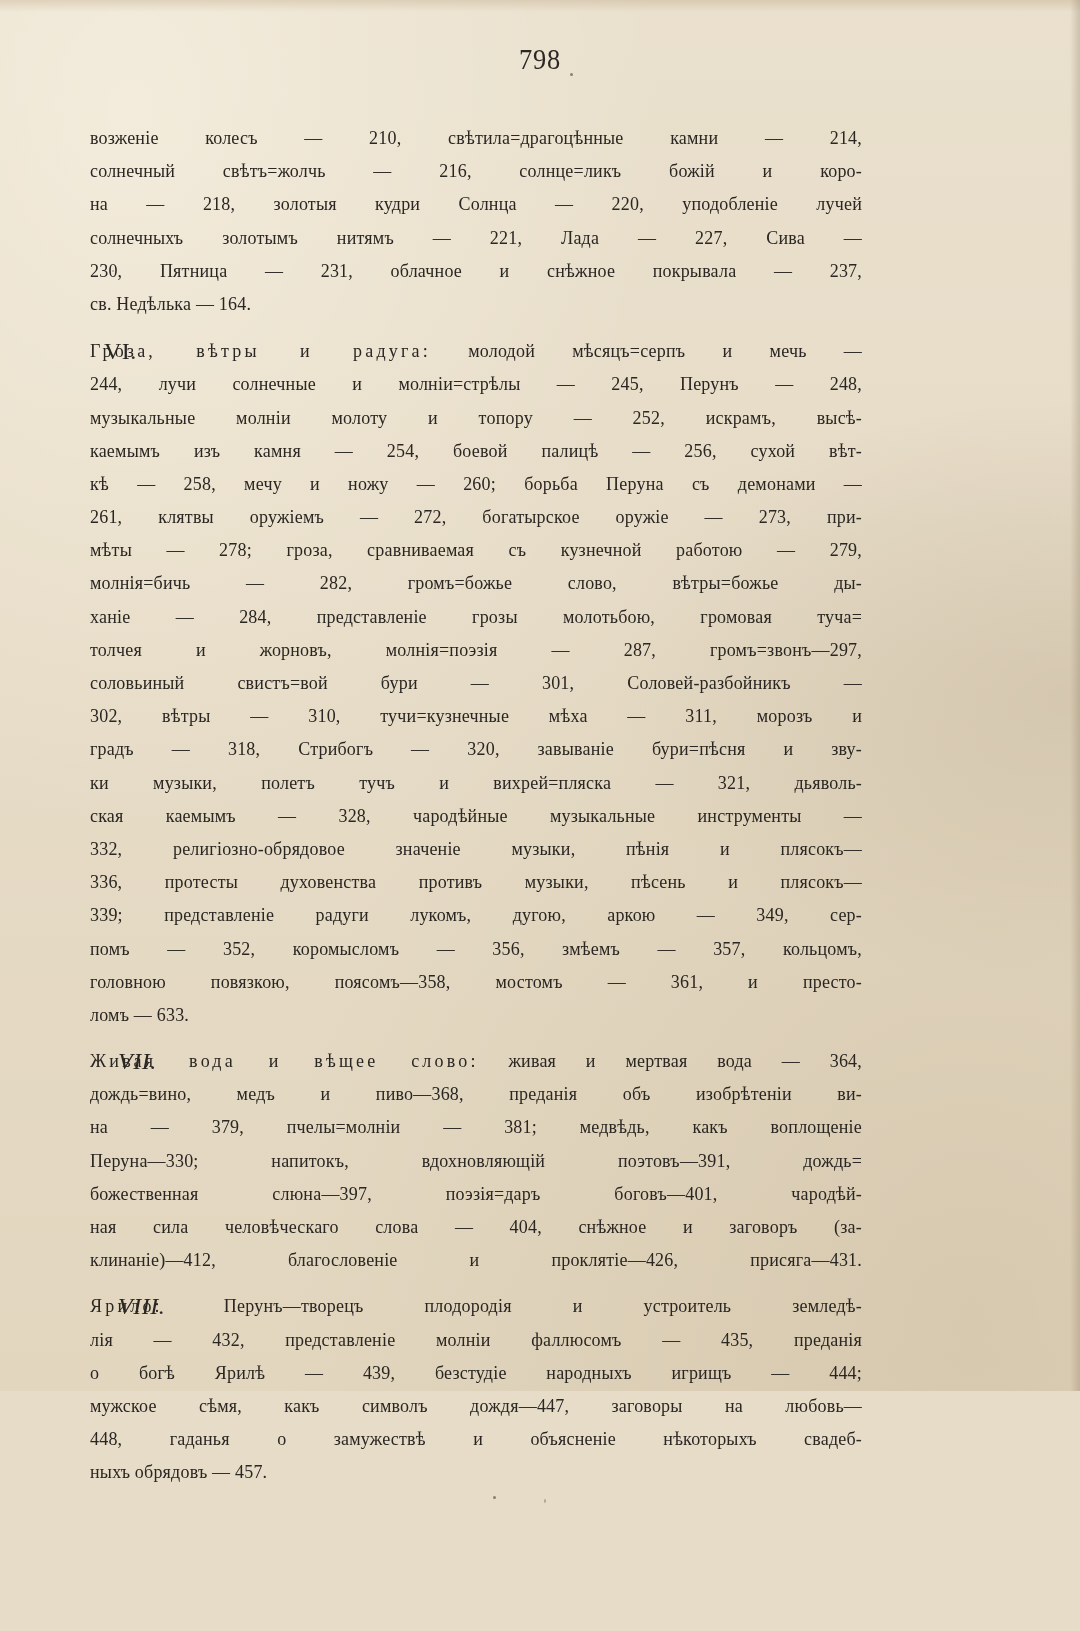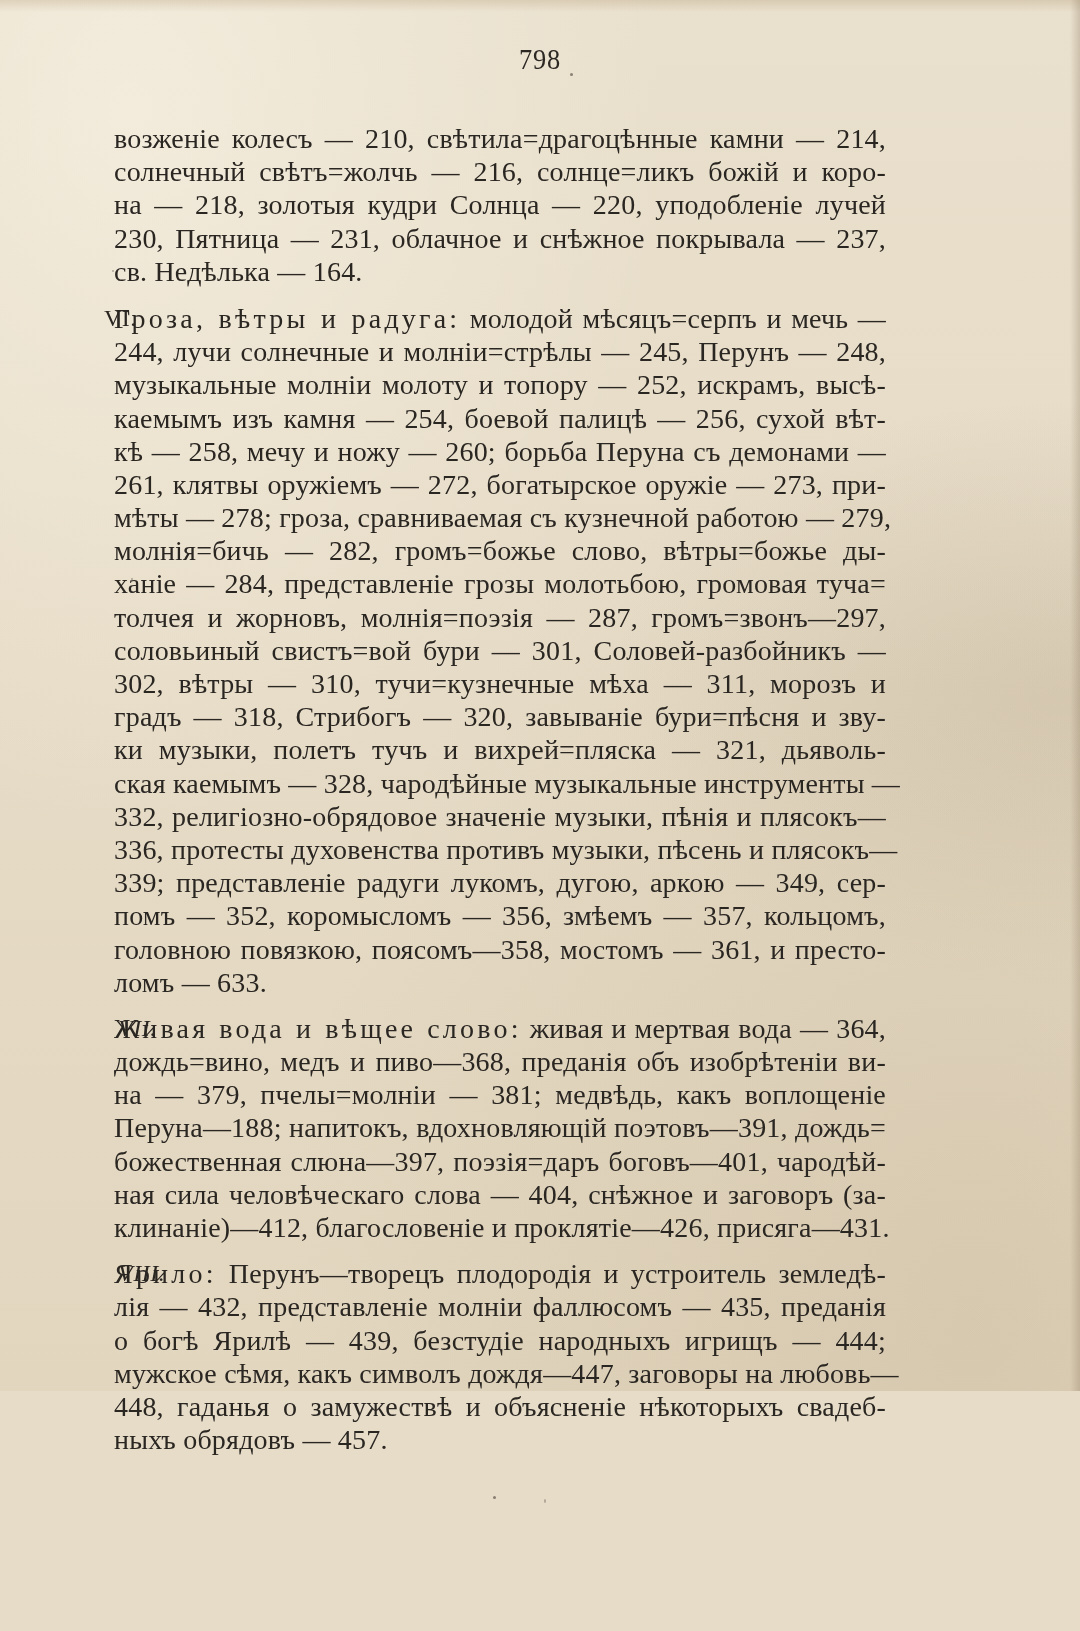--- a/index.html
+++ b/index.html
@@ -43,23 +43,23 @@
   .text-block {
     position: absolute;
     left: 0;
     top: 122px;
     width: 1080px;
   }
   .para { margin: 0 0 13px 0; position: relative; }
   .line {
     height: 33.2px;
     line-height: 33.2px;
-    font-size: 28px;
+    font-size: 18px;
     white-space: nowrap;
-    margin-left: 114px;
+    margin-left: 90px;
     width: 772px;
     text-align: justify;
     text-align-last: justify;
     letter-spacing: 0.2px;
     font-stretch: condensed;
   }
   .line.last { text-align-last: left; }
   .sec-num {
     position: absolute;
     left: 104px;
@@ -85,20 +85,21 @@
 
   <div class="page-number">798</div>
   <span class="speck" style="left:570px;top:73px;width:3px;height:3px;"></span>
 
   <div class="text-block">
 
     <div class="para p-cont">
       <div class="line">возженіе колесъ — 210, свѣтила=драгоцѣнные камни — 214,</div>
       <div class="line">солнечный свѣтъ=жолчь — 216, солнце=ликъ божій и коро-</div>
       <div class="line">на — 218, золотыя кудри Солнца — 220, уподобленіе лучей</div>
+      <div class="line">солнечныхъ золотымъ нитямъ — 221, Лада — 227, Сива —</div>
       <div class="line">230, Пятница — 231, облачное и снѣжное покрывала — 237,</div>
       <div class="line last">св. Недѣлька — 164.</div>
     </div>
 
     <div class="para">
       <span class="sec-num">VI.</span>
       <div class="line"><span class="heading-spaced">Гроза, вѣтры и радуга:</span> <span>молодой мѣсяцъ=серпъ и мечь —</span></div>
       <div class="line">244, лучи солнечные и молніи=стрѣлы — 245, Перунъ — 248,</div>
       <div class="line">музыкальные молніи молоту и топору — 252, искрамъ, высѣ-</div>
       <div class="line">каемымъ изъ камня — 254, боевой палицѣ — 256, сухой вѣт-</div>
@@ -119,21 +120,21 @@
       <div class="line">помъ — 352, коромысломъ — 356, змѣемъ — 357, кольцомъ,</div>
       <div class="line">головною повязкою, поясомъ—358, мостомъ — 361, и престо-</div>
       <div class="line last">ломъ — 633.</div>
     </div>
 
     <div class="para">
       <span class="sec-num wide">VII.</span>
       <div class="line"><span class="heading-spaced">Живая вода и вѣщее слово:</span> <span>живая и мертвая вода — 364,</span></div>
       <div class="line">дождь=вино, медъ и пиво—368, преданія объ изобрѣтеніи ви-</div>
       <div class="line">на — 379, пчелы=молніи — 381; медвѣдь, какъ воплощеніе</div>
-      <div class="line">Перуна—188; напитокъ, вдохновляющій поэтовъ—391, дождь=</div>
+      <div class="line">Перуна—330; напитокъ, вдохновляющій поэтовъ—391, дождь=</div>
       <div class="line">божественная слюна—397, поэзія=даръ боговъ—401, чародѣй-</div>
       <div class="line">ная сила человѣческаго слова — 404, снѣжное и заговоръ (за-</div>
       <div class="line">клинаніе)—412, благословеніе и проклятіе—426, присяга—431.</div>
     </div>
 
     <div class="para">
       <span class="sec-num wide">VIII.</span>
       <div class="line"><span class="heading-spaced">Ярило:</span> <span>Перунъ—творецъ плодородія и устроитель земледѣ-</span></div>
       <div class="line">лія — 432, представленіе молніи фаллюсомъ — 435, преданія</div>
       <div class="line">о богѣ Ярилѣ — 439, безстудіе народныхъ игрищъ — 444;</div>

